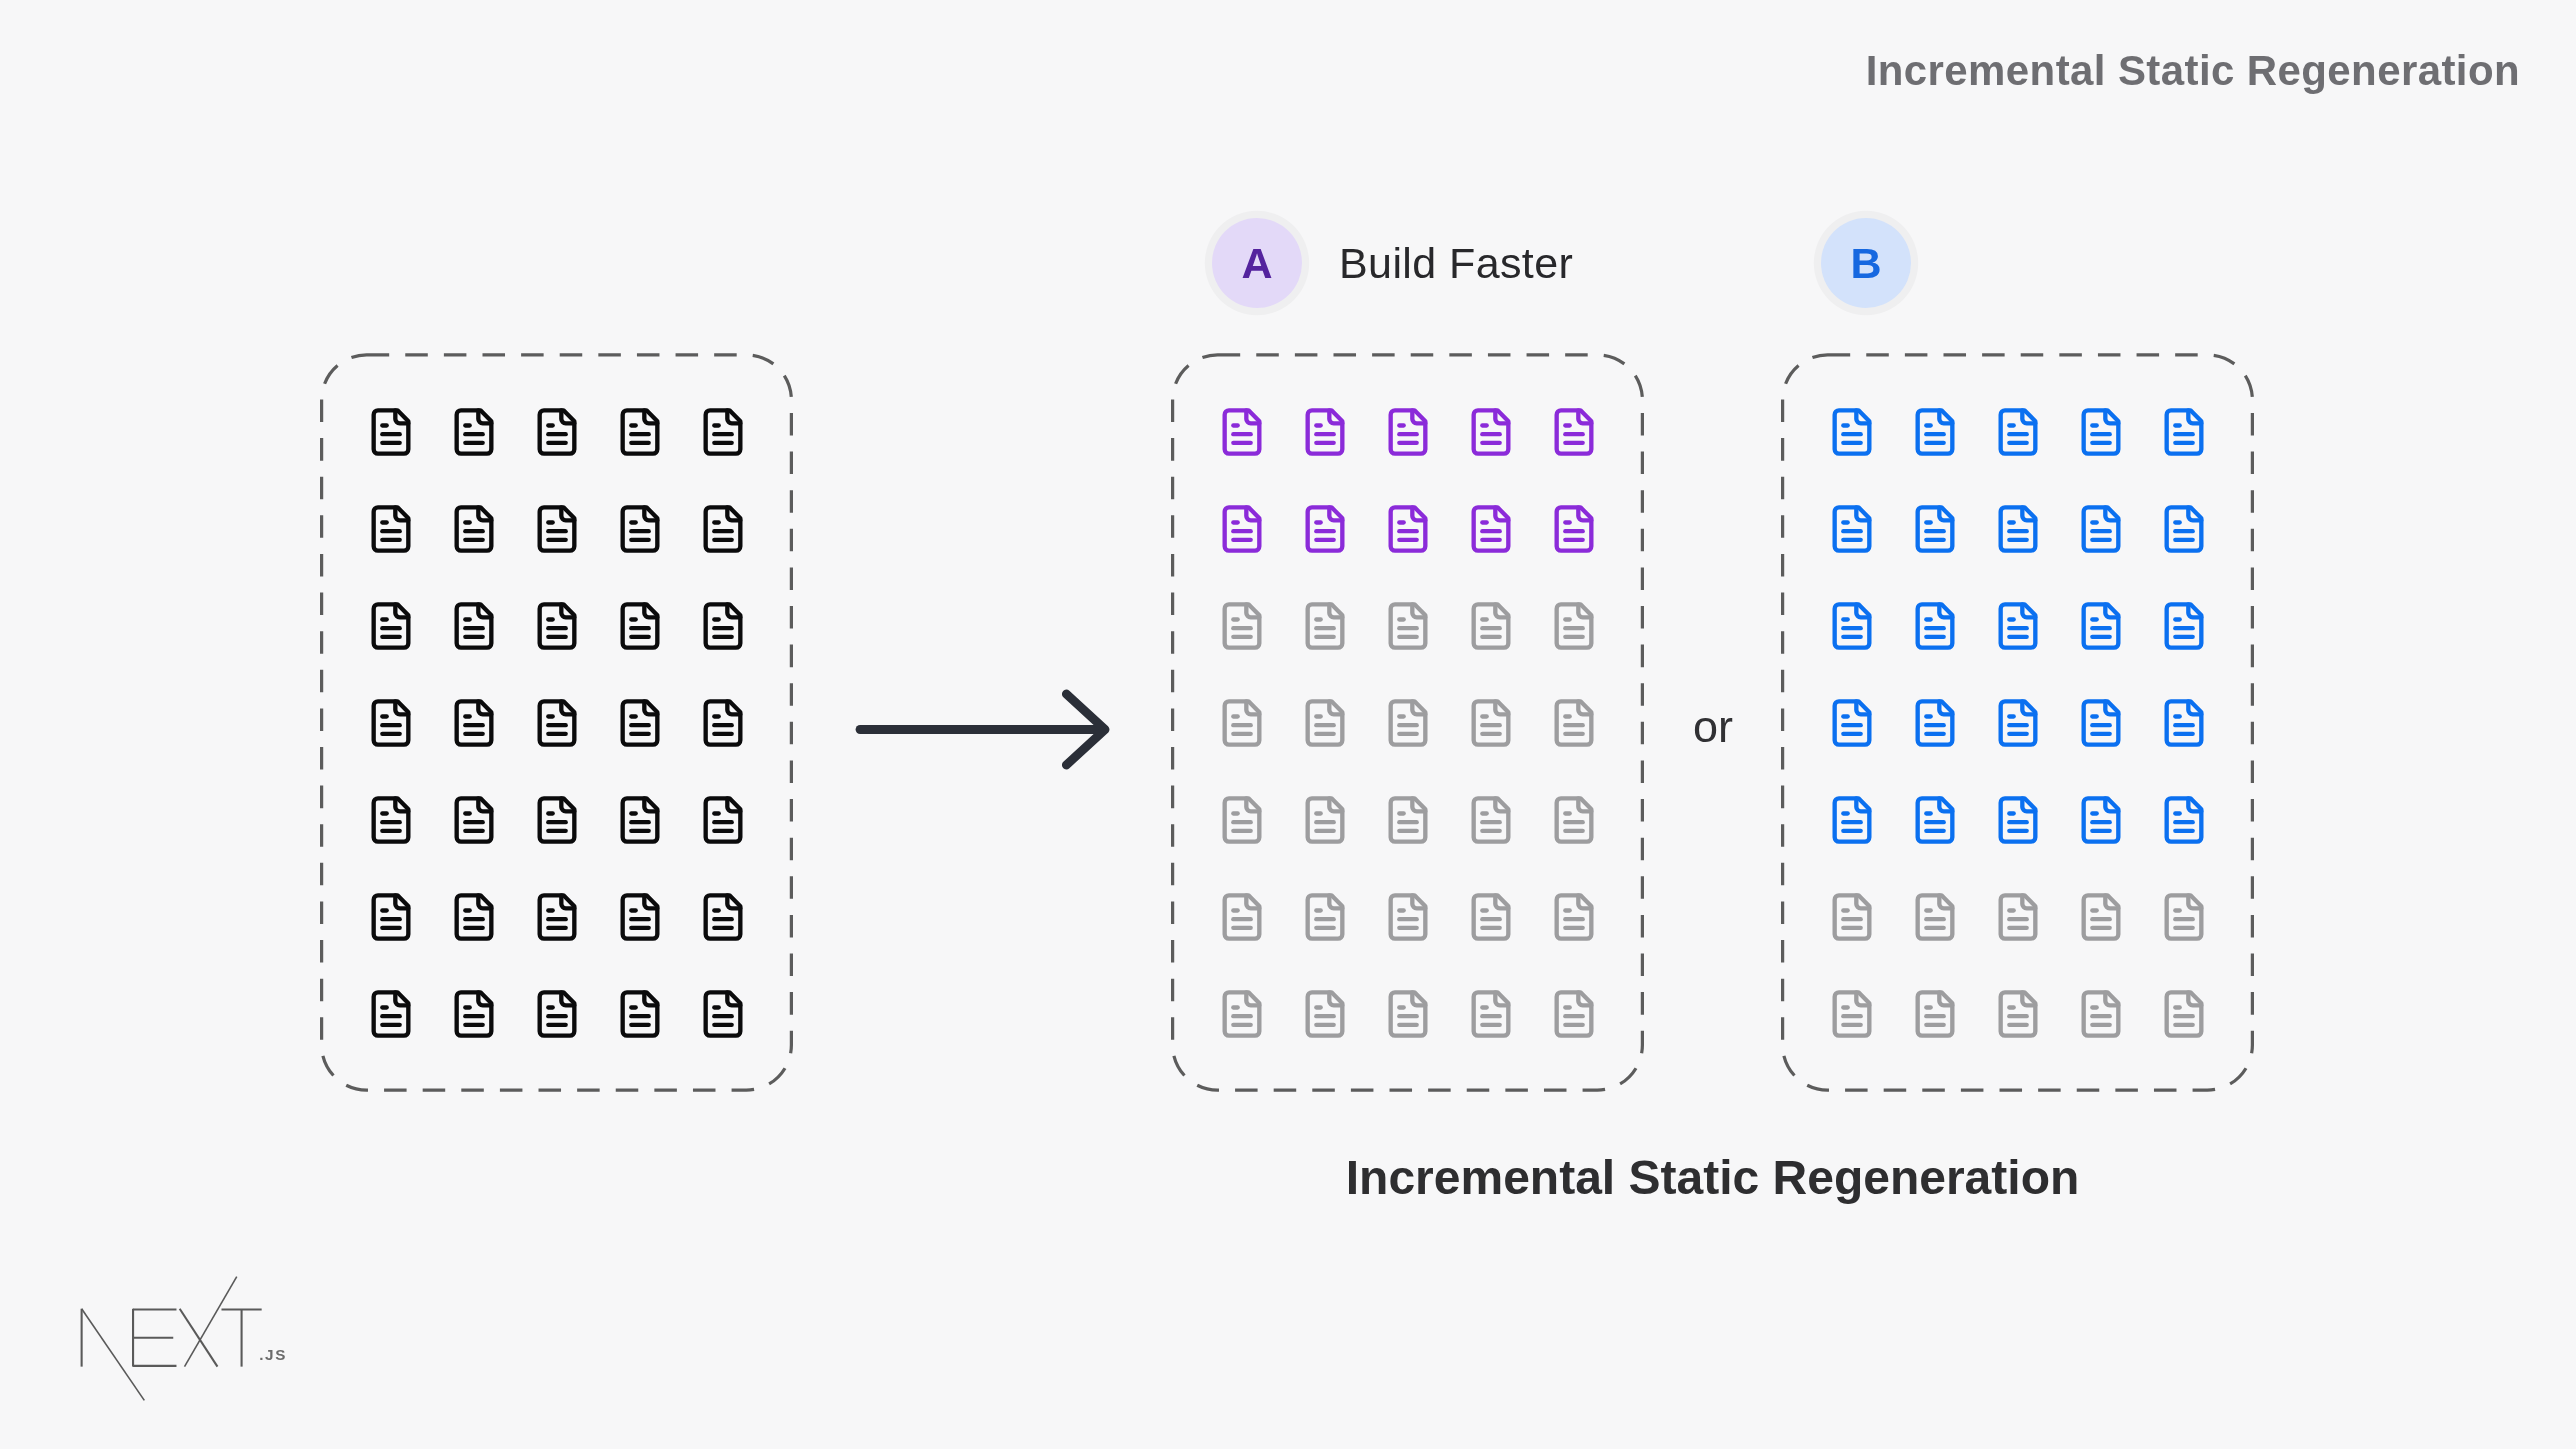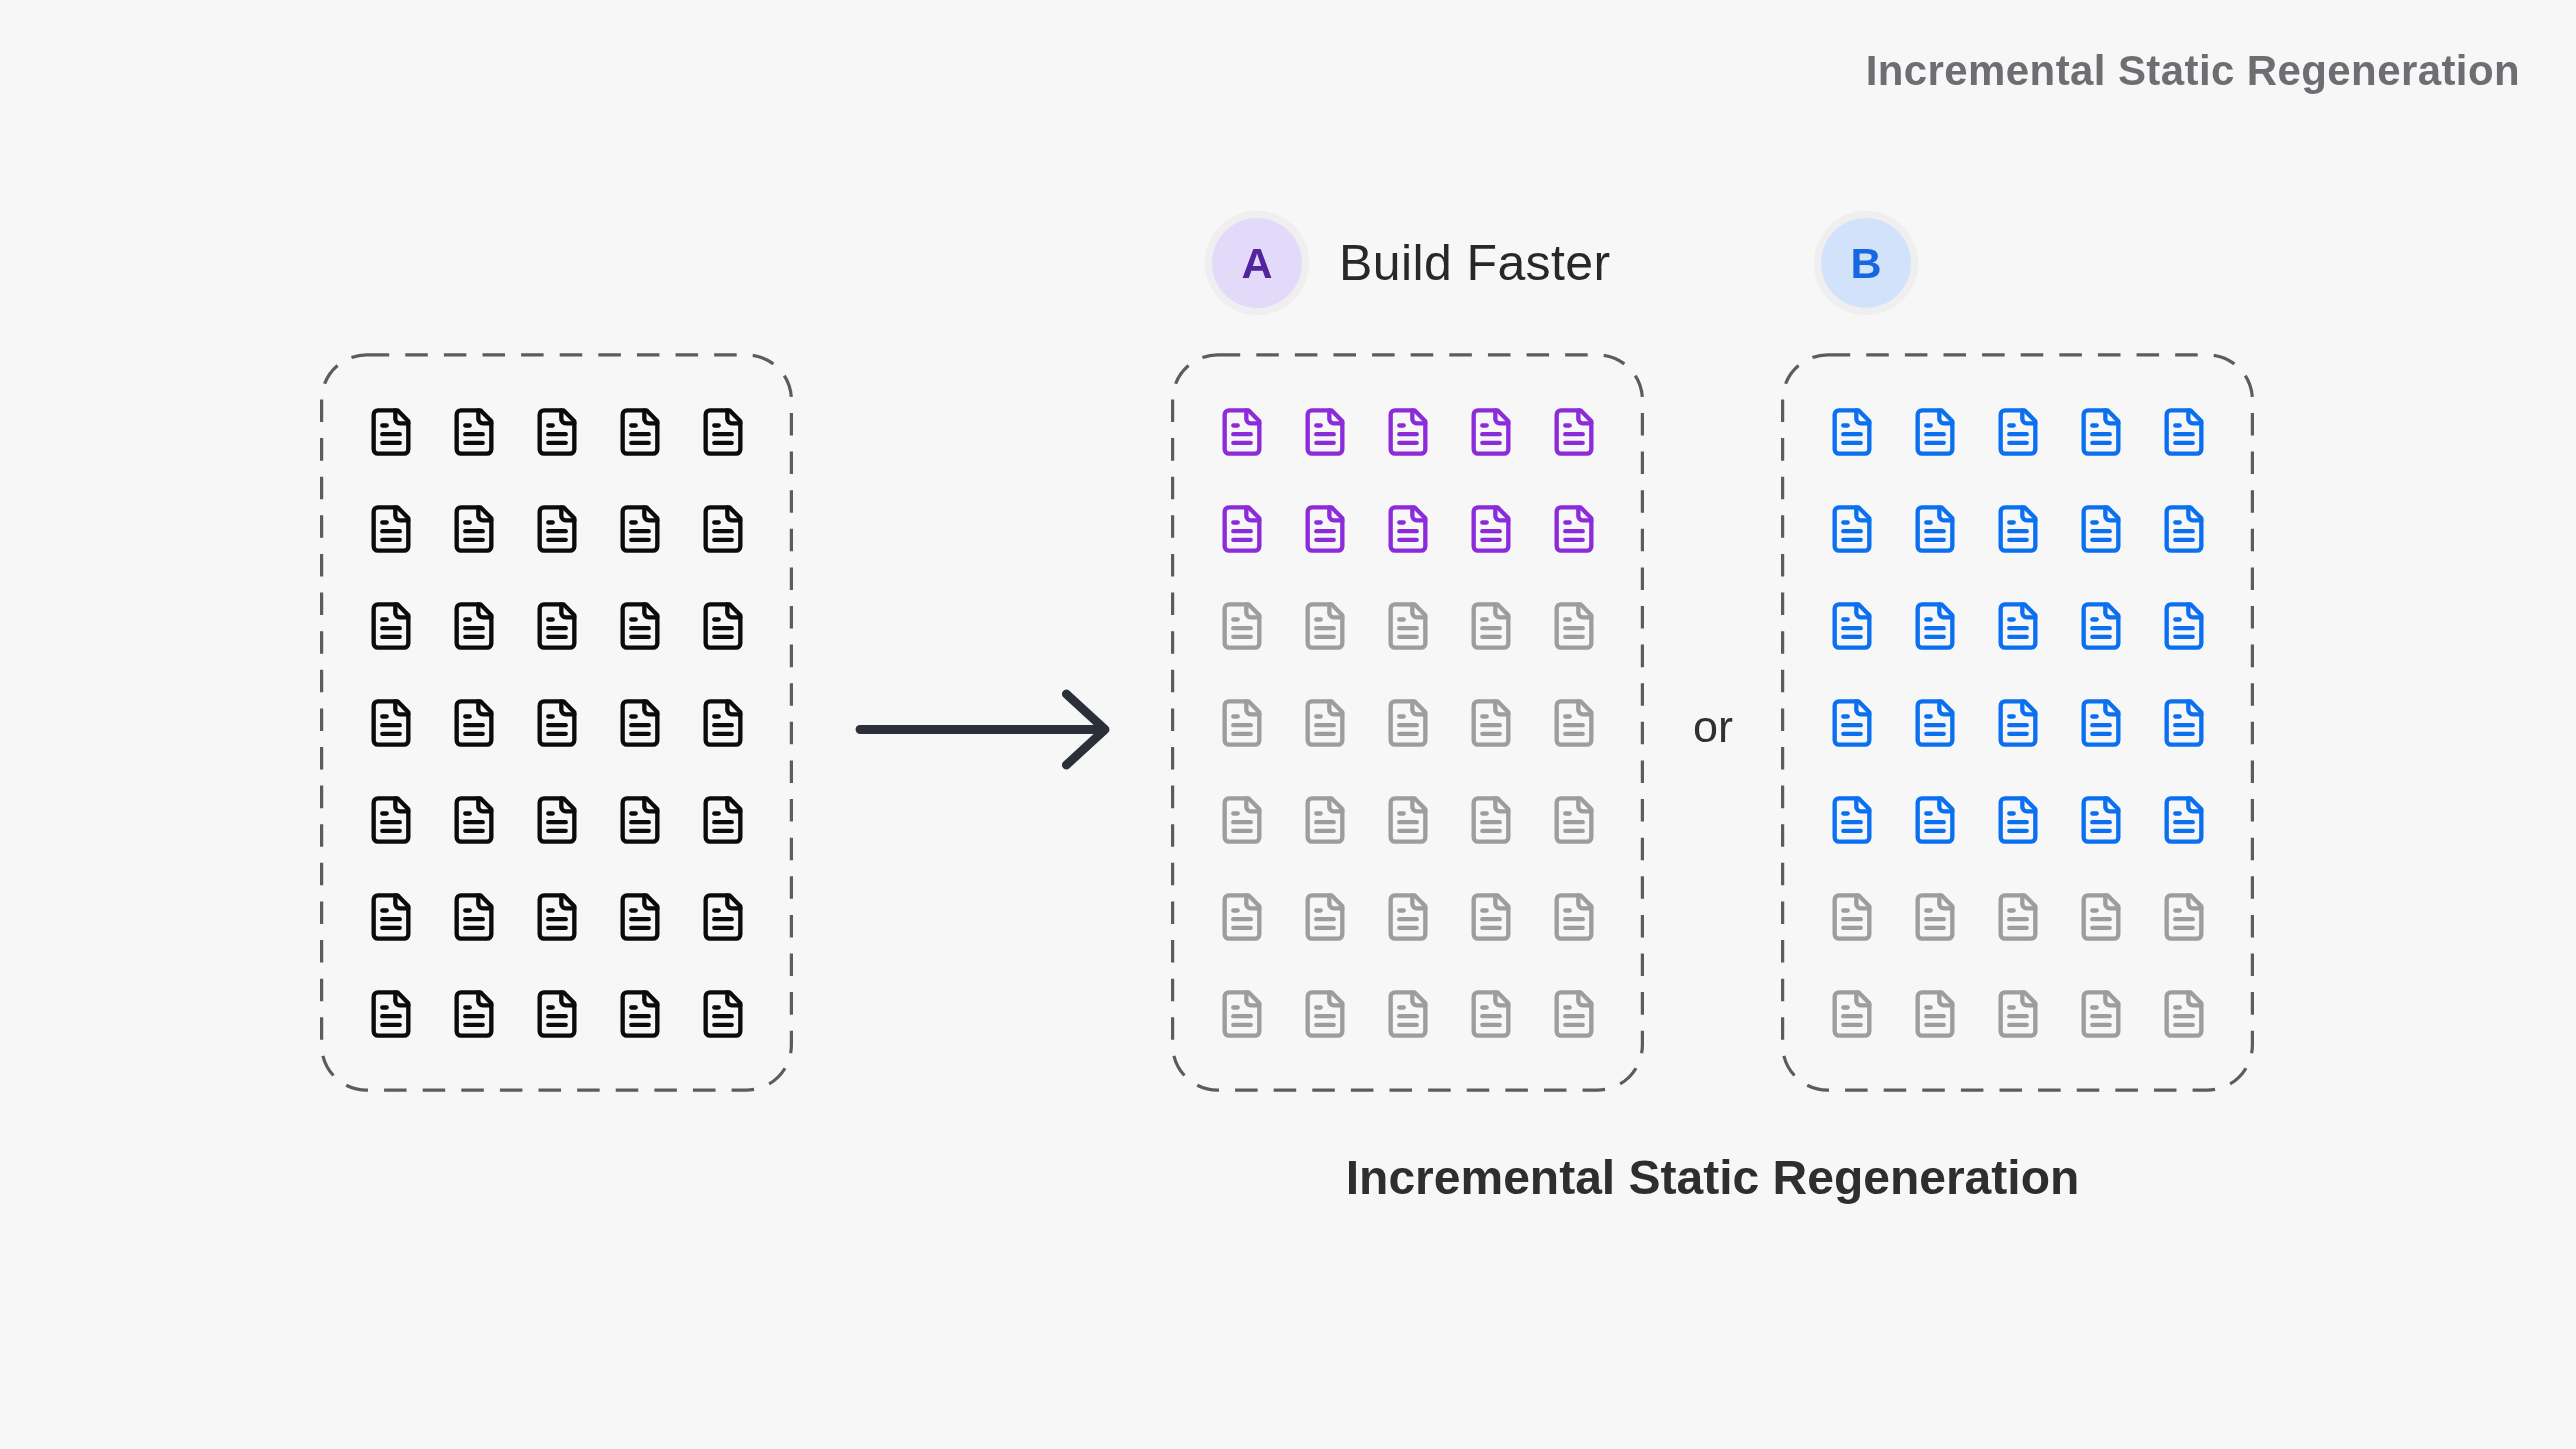--- a/index.html
+++ b/index.html
@@ -22,21 +22,21 @@
     justify-content:center; align-content:center;
   }
   .doc-icon, .doc-icon svg { width:52px; height:52px; display:block; }
   .opt-header { position:absolute; top:218px; display:flex; align-items:center; gap:37px; height:90px; }
   .badge {
     width:90px; height:90px; border-radius:50%;
     box-shadow:0 0 0 7.2px #EFEFF0;
     display:flex; align-items:center; justify-content:center;
     font-size:43px; font-weight:700;
   }
-  .opt-label { font-size:50px; font-weight:500; color:#28282B; letter-spacing:0.4px; }
+  .opt-label { font-size:43px; font-weight:500; color:#28282B; letter-spacing:0.4px; }
   .caption { position:absolute; top:1150px; text-align:center; font-size:48px; font-weight:600; color:#2E2E30; }
   .or-label {
     position:absolute; left:1713px; top:727px; transform:translate(-50%,-50%);
     font-size:45px; font-weight:500; color:#313134;
   }
   .arrow-wrap { position:absolute; left:852px; top:681px; width:274px; height:97px; }
   .logo-wrap { position:absolute; left:76px; top:1270px; width:213px; height:133px; }
 </style>
 </head>
 <body>
@@ -1029,15 +1029,36 @@
     <path d="M10 9H8"></path>
     <path d="M16 13H8"></path>
     <path d="M16 17H8"></path>
   </svg>
 </span>
       </div>
   </div>
 
   <div class="caption" style="left:1171px; width:1083px;">Incremental Static Regeneration</div>
 
+  <div class="logo-wrap">
+    <svg viewBox="0 0 265 165" width="213" height="133" aria-label="NEXT">
+      <g stroke="#5A5A5A" stroke-width="2.6" fill="none">
+
+        <line x1="7" y1="48" x2="7" y2="120"></line>
+        <line x1="7" y1="48" x2="85" y2="162" stroke-width="2"></line>
+
+        <line x1="71" y1="48" x2="71" y2="120"></line>
+        <line x1="71" y1="49" x2="125" y2="49"></line>
+        <line x1="71" y1="84" x2="121" y2="84"></line>
+        <line x1="71" y1="119" x2="125" y2="119"></line>
+
+        <line x1="129" y1="48" x2="176" y2="120"></line>
+        <line x1="135" y1="120" x2="200" y2="8" stroke-width="2"></line>
+
+        <line x1="181" y1="49" x2="231" y2="49"></line>
+        <line x1="206" y1="49" x2="206" y2="120"></line>
+      </g>
+      <text x="228" y="112" font-size="19" letter-spacing="2" font-weight="600" fill="#6B6B6B">.JS</text>
+    </svg>
+  </div>
 
 </div>
 
 
 </body></html>

